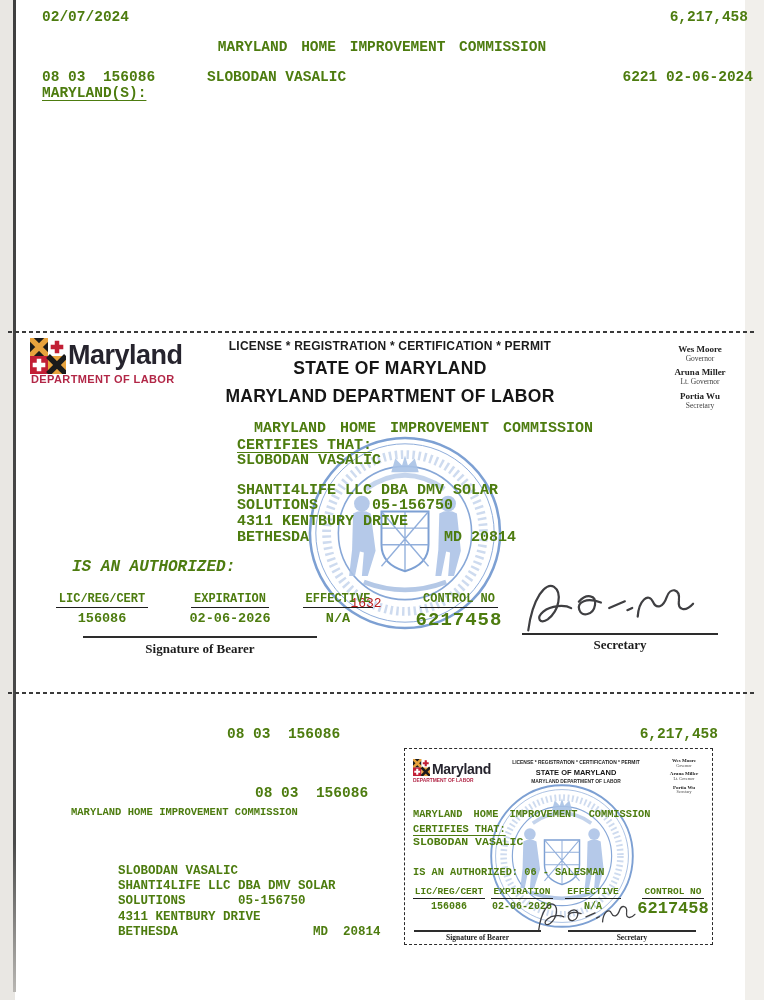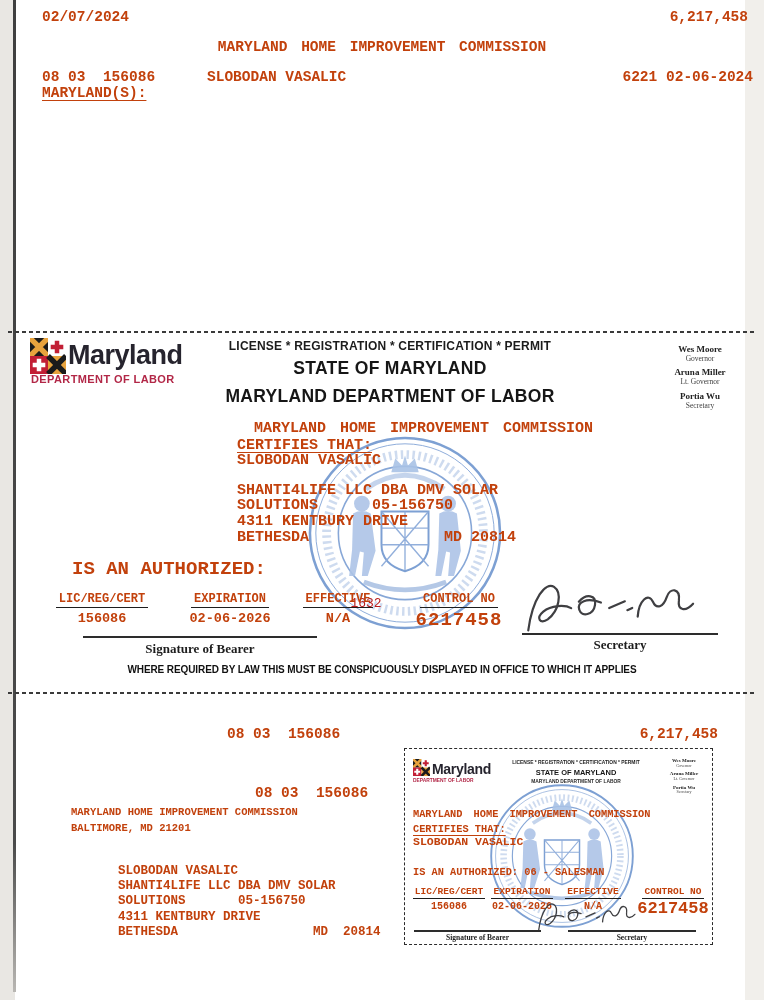--- a/index.html
+++ b/index.html
@@ -3,38 +3,38 @@
 <meta charset="utf-8">
 <style>
   html,body{margin:0;padding:0;background:#e9e7e3;}
   #stage{position:relative;width:764px;height:1000px;background:#e9e7e3;overflow:hidden;
          font-family:"Liberation Sans",sans-serif;}
   .paper{position:absolute;left:15px;top:0;width:730px;height:1000px;background:#ffffff;}
   .edge-left{position:absolute;left:13px;top:0;width:2.5px;height:992px;
              background:linear-gradient(180deg,#3f3f3f 0%,#4a4a4a 85%,#b9b7b3 100%);}
   .edge-right{position:absolute;right:0;top:0;width:19px;height:1000px;background:#f1efeb;}
   .abs{position:absolute;}
-  .mono{font-family:"Liberation Mono","DejaVu Sans Mono",monospace;font-weight:700;color:#c2410c;}
+  .mono{font-family:"Liberation Mono","DejaVu Sans Mono",monospace;font-weight:700;color:#4d7c0f;}
   .pre{white-space:pre;}
   .wsp{word-spacing:5px;}
   .dashline{position:absolute;left:8px;width:748px;height:2px;
             background:repeating-linear-gradient(90deg,#3a3a3a 0 4px,transparent 4px 7px);}
   
   .t14{font-size:14.5px;line-height:15px;}
   .underline{text-decoration:underline;text-underline-offset:3px;}
   
   .brand{font-size:27px;font-weight:600;color:#26242e;letter-spacing:-0.5px;}
   .brand-dept{font-size:11px;font-weight:700;color:#b22747;letter-spacing:0.4px;}
   .banner{font-size:12px;font-weight:700;color:#1c1c1c;letter-spacing:0.2px;}
   .bigtitle{font-size:17.5px;font-weight:700;color:#161616;letter-spacing:0.3px;}
   .offname{font-family:"Liberation Serif",serif;font-weight:700;font-size:9px;color:#222;line-height:10px;}
   .offtitle{font-family:"Liberation Serif",serif;font-size:7.5px;color:#3d3d3d;line-height:9px;}
   .officials div{text-align:center;}
   .body15{font-size:15px;line-height:15.6px;}
-  .authlabel{font-size:19px;}
+  .authlabel{font-size:16px;font-style:italic;}
   .authval{font-size:22px;letter-spacing:2.5px;}
   .col{position:absolute;text-align:center;}
   .colhead{display:inline-block;font-size:12px;border-bottom:1.6px solid #1d1d1d;padding:0 3px 1px;}
   .colval{font-size:13.5px;margin-top:3px;}
   .colval-big{font-size:19px;letter-spacing:1px;margin-top:1px;}
   .sigline{position:absolute;height:2px;background:#2d2d2d;}
   .serifbold{font-family:"Liberation Serif",serif;font-weight:700;color:#1d1d1d;}
   .notice{font-size:10px;font-weight:700;color:#111;letter-spacing:-0.1px;}
   .seal{position:absolute;z-index:0;}
   .z1{z-index:1;}
@@ -174,31 +174,29 @@
   </div>
 
   <svg class="abs z1" style="left:515px;top:574px;transform:rotate(-3deg);" width="192" height="60">
       <use href="#sig"></use>
     </svg>
   <div class="sigline z1" style="left:83px;top:636px;width:234px;"></div>
   <div class="abs serifbold z1" style="left:83px;top:641px;width:234px;text-align:center;font-size:13px;">Signature of Bearer</div>
   <div class="sigline z1" style="left:522px;top:633px;width:196px;"></div>
   <div class="abs serifbold z1" style="left:522px;top:637px;width:196px;text-align:center;font-size:13px;">Secretary</div>
 
-  <div class="abs notice z1" style="left:0;top:664px;width:764px;text-align:center;">WHERE REQUIRED BY LAW THIS MUST BE CONSPICUOUSLY DISPLAYED IN OFFICE TO WHICH IT APPLIES</div>
 
   <div class="dashline" style="top:692px;"></div>
 
   <div class="abs mono t14 pre" style="left:227px;top:727px;">08 03  156086</div>
   <div class="abs mono t14 pre" style="left:600px;top:727px;width:118px;text-align:right;">6,217,458</div>
   <div class="abs mono t14 pre" style="left:255px;top:786px;">08 03  156086</div>
 
   <div class="abs mono mail-org" style="left:71px;top:805px;">
     <div class="pre">MARYLAND HOME IMPROVEMENT COMMISSION</div>
-    <div class="pre">BALTIMORE, MD 21201</div>
   </div>
   <div class="abs mono mail-rcpt" style="left:118px;top:864px;">
     <div class="pre">SLOBODAN VASALIC</div>
     <div class="pre">SHANTI4LIFE LLC DBA DMV SOLAR</div>
     <div class="pre">SOLUTIONS       05-156750</div>
     <div class="pre">4311 KENTBURY DRIVE</div>
     <div class="pre">BETHESDA                  MD  20814</div>
   </div>
 
   <div id="wallet">

